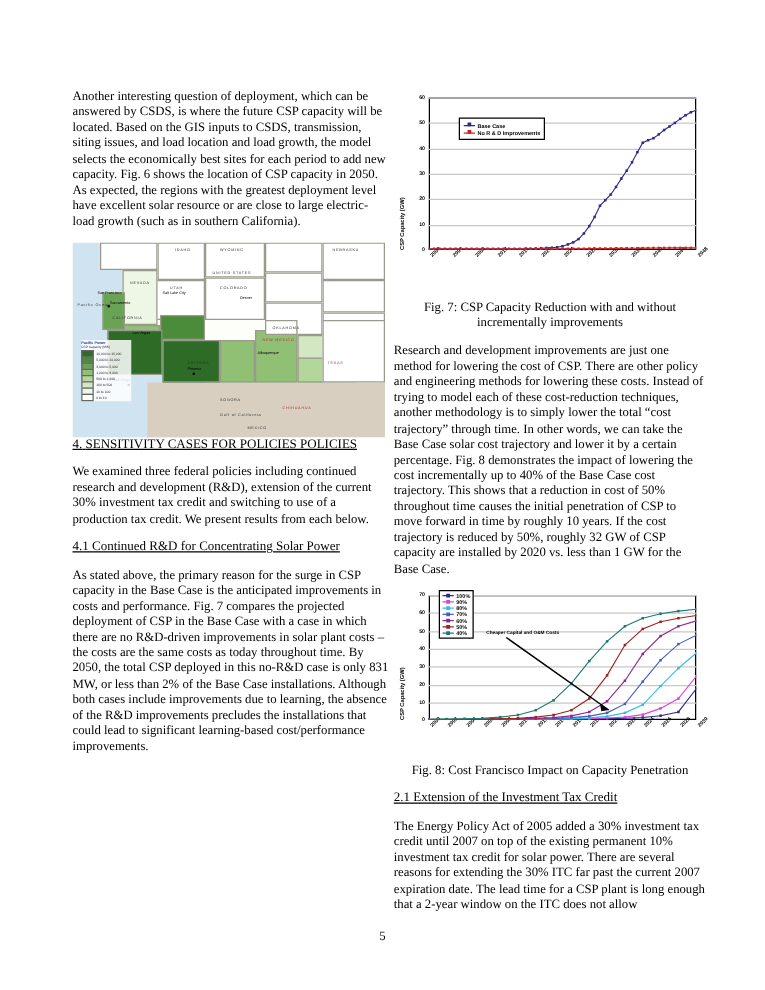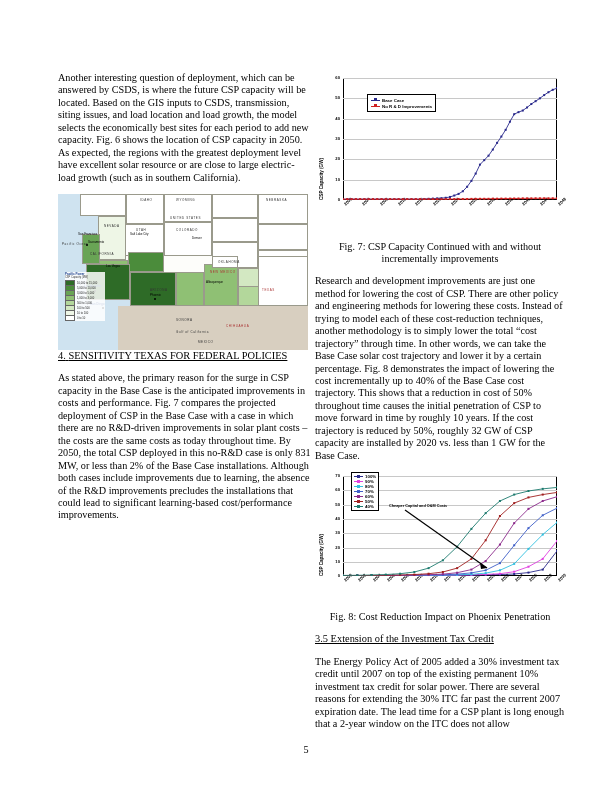--- a/index.html
+++ b/index.html
@@ -239,24 +239,26 @@
               <span class="lgsw g8"></span>
               <span class="lgtx">0 to 10</span>
             </div>
         </div>
       </div>
     </div>
 
 
     <div class="sec-head">
       <span class="sec-num">4.</span>
-      <span>SENSITIVITY TEXAS FOR FEDERAL POLICIES</span>
+      <span>SENSITIVITY CASES FOR POLICIES POLICIES</span>
     </div>
 
-
+    <p class="body">We examined three federal policies including continued research and development (R&amp;D), extension of the current 30% investment tax credit and switching to use of a production tax credit. We present results from each below.</p>
+
+    <div class="subsec-head">4.1 Continued R&amp;D for Concentrating Solar Power</div>
 
     <p class="body">As stated above, the primary reason for the surge in CSP capacity in the Base Case is the anticipated improvements in costs and performance.  Fig. 7 compares the projected deployment of CSP in the Base Case with a case in which there are no R&amp;D-driven improvements in solar plant costs – the costs are the same costs as today throughout time.  By 2050, the total CSP deployed in this no-R&amp;D case is only 831 MW, or less than 2% of the Base Case installations. Although both cases include improvements due to learning, the absence of the R&amp;D improvements precludes the installations that could lead to significant learning-based cost/performance improvements.</p>
   </div>
 
   <div class="col-right">
 
     <div class="chart-box" style="width:250px;height:165px;">
       <div class="ylabel" style="left:4px; top:128px;">CSP Capacity (GW)</div>
       <div class="plot-frame" id="f7-frame" style="left:28px; top:6px; width:214px; height:122px;"></div>
       <div id="f7-gridlines">
@@ -403,21 +405,21 @@
           <span>Base Case</span>
         </div>
         <div class="legend-row">
           <span class="legend-mark" style="--c:#d02020"></span>
           <span>No R &amp; D Improvements</span>
         </div>
       </div>
     </div>
 
     <div class="figcap">
-      <span>Fig. 7: CSP Capacity Continued with and without</span><br>
+      <span>Fig. 7: CSP Capacity Reduction with and without</span><br>
       <span>incrementally improvements</span>
     </div>
 
     <p class="body">Research and development improvements are just one method for lowering the cost of CSP. There are other policy and engineering methods for lowering these costs. Instead of trying to model each of these cost-reduction techniques, another methodology is to simply lower the total “cost trajectory” through time. In other words, we can take the Base Case solar cost trajectory and lower it by a certain percentage. Fig. 8 demonstrates the impact of lowering the cost incrementally up to 40% of the Base Case cost trajectory. This shows that a reduction in cost of 50% throughout time causes the initial penetration of CSP to move forward in time by roughly 10 years. If the cost trajectory is reduced by 50%, roughly 32 GW of CSP capacity are installed by 2020 vs. less than 1 GW for the Base Case.</p>
 
     <div class="chart-box" style="width:250px;height:135px;">
       <div class="ylabel" style="left:4px; top:104px;">CSP Capacity (GW)</div>
       <div class="plot-frame" id="f8-frame" style="left:28px; top:4px; width:214px; height:100px;"></div>
       <div id="f8-gridlines">
           <div class="gl" style="left: 28px; top: 89.7143px; width: 214px;"></div>
@@ -607,21 +609,21 @@
             <span>40%</span>
           </div>
       </div>
       <div class="annot" style="left:74px; top:32px;">Cheaper Capital and O&amp;M Costs</div>
       <svg style="position:absolute;left:28px;top:4px;pointer-events:none" width="214" height="100">
         <line x1="62" y1="34" x2="144" y2="92" stroke="#000" stroke-width="1.2"></line>
         <polygon points="144,92 137,87 138,93" fill="#000"></polygon>
       </svg>
     </div>
 
-    <div class="figcap">Fig. 8: Cost Reduction Impact on Phoenix Penetration</div>
-
-    <div class="subsec-head">3.5 Extension of the Investment Tax Credit</div>
+    <div class="figcap">Fig. 8: Cost Francisco Impact on Capacity Penetration</div>
+
+    <div class="subsec-head">2.1 Extension of the Investment Tax Credit</div>
 
     <p class="body">The Energy Policy Act of 2005 added a 30% investment tax credit until 2007 on top of the existing permanent 10% investment tax credit for solar power. There are several reasons for extending the 30% ITC far past the current 2007 expiration date.  The lead time for a CSP plant is long enough that a 2-year window on the ITC does not allow</p>
   </div>
 
   <div class="pagenum">5</div>
 </div>
 
 </body></html>

